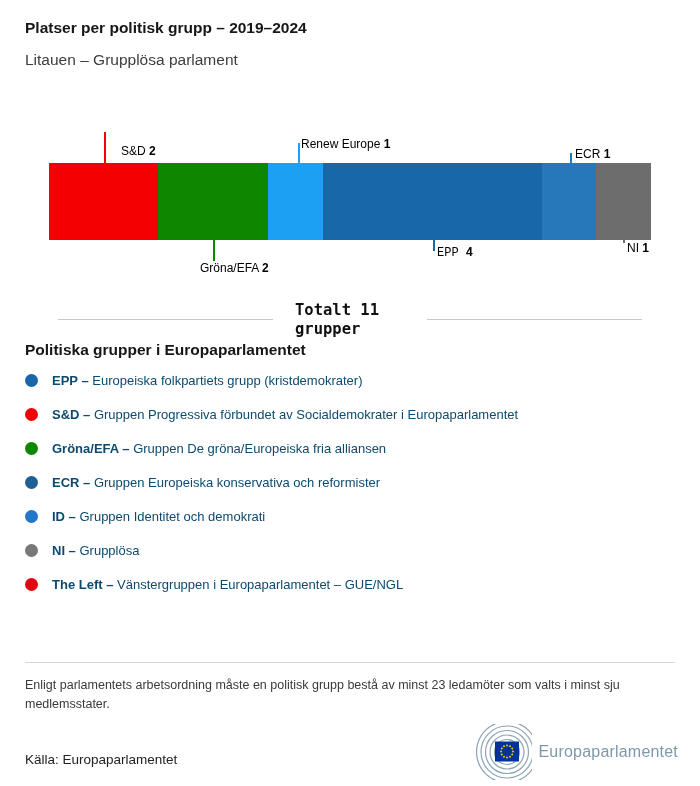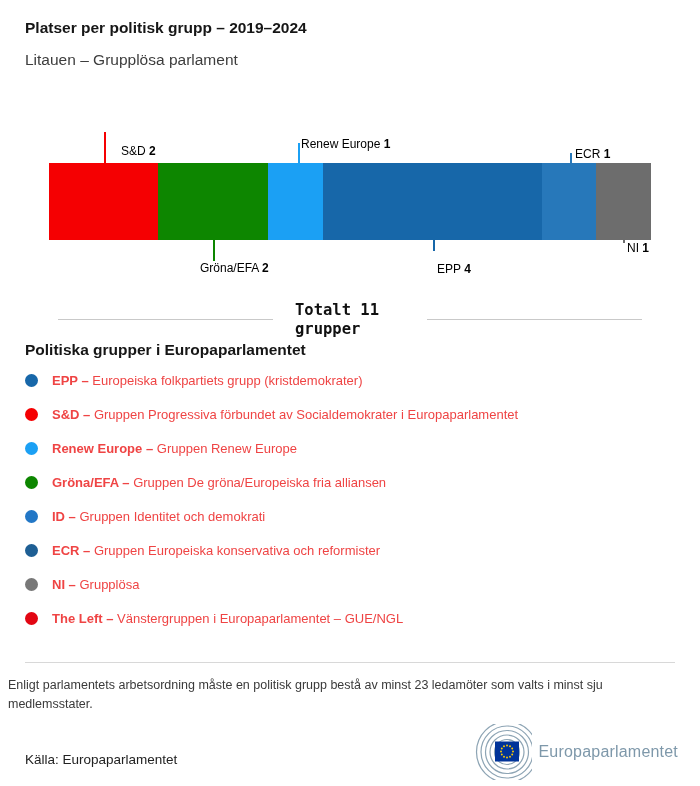--- a/index.html
+++ b/index.html
@@ -19,43 +19,43 @@
   .co-text b { font-weight:bold; }
   .co-sd-line    { left:55px;  top:12px;  height:31px; }
   .co-sd-text    { left:60px;  top:24px;margin-left:12px; }
   .co-renew-line { left:249px; top:23px;  height:20px; }
   .co-renew-text { left:252px; top:17px; }
   .co-ecr-line   { left:521px; top:33px;  height:10px; }
   .co-ecr-text   { left:526px; top:27px; }
   .co-grona-line { left:164px; top:120px; height:21px; }
   .co-grona-text { left:151px; top:141px; }
   .co-epp-line   { left:384px; top:120px; height:11px; }
-  .co-epp-text   { left:388px; top:142px; }
+  .co-epp-text   { left:388px; top:126px;font-family:Liberation Mono, monospace; }
   .co-ni-line    { left:574px; top:120px; height:3px;  }
   .co-ni-text    { left:578px; top:121px; }
 
   
   .total { position:absolute; left:58px; top:301px; width:584px; display:flex; align-items:center; gap:22px; }
   .rule { flex:1; height:1px; background:#c9c9c9; }
   .total-text {
     font-family:"DejaVu Sans Mono", monospace; font-weight:bold; font-size:15.5px;
     line-height:1.2; color:#101010; min-width:110px;
   }
 
   
   .legend-heading { position:absolute; left:25px; top:341px; margin:0; font-size:15.5px; font-weight:bold; color:#161616; }
   .legend { position:absolute; left:25px; top:363px; margin:0; padding:0; list-style:none; width:655px; }
   .legend li { height:34px; display:flex; align-items:center; }
   .dot { width:13px; height:13px; border-radius:50%; flex:0 0 13px; margin-right:14px; }
-  .ltext { font-size:13px; color:#ef4444; }
+  .ltext { font-size:13px; color:#0c4a6e; }
   .ltext b { font-weight:bold; }
 
   
   .divider { position:absolute; left:25px; top:662px; width:650px; height:1px; background:#d8d8d8; }
-  .footnote { position:absolute; left:8px; top:676px; width:650px; font-size:12.5px; line-height:1.5; color:#3a3a3a; }
+  .footnote { position:absolute; left:25px; top:676px; width:650px; font-size:12.5px; line-height:1.5; color:#3a3a3a; }
 
   
   .source { position:absolute; left:25px; top:752px; font-size:13.5px; color:#222; }
   .source b { font-weight:normal; }
   .brand { position:absolute; right:22px; top:724px; display:flex; align-items:center; gap:7px; }
   .brand-text { font-size:16px; color:#7e98aa; letter-spacing:0.2px; }
 </style>
 </head>
 <body>
 
@@ -107,34 +107,30 @@
   <ul class="legend">
     <li>
       <span class="dot" style="background: rgb(23, 103, 169);"></span>
       <span class="ltext"><b>EPP –</b> <span>Europeiska folkpartiets grupp (kristdemokrater)</span></span>
     </li>
     <li>
       <span class="dot" style="background: rgb(245, 0, 2);"></span>
       <span class="ltext"><b>S&amp;D –</b> <span>Gruppen Progressiva förbundet av Socialdemokrater i Europaparlamentet</span></span>
     </li>
     <li>
-      <span class="dot" style="background: rgb(27, 160, 244);"></span>
-      <span class="ltext"><b>Renew Europe –</b> <span>Gruppen Renew Europe</span></span>
-    </li>
-    <li>
       <span class="dot" style="background: rgb(13, 134, 0);"></span>
       <span class="ltext"><b>Gröna/EFA –</b> <span>Gruppen De gröna/Europeiska fria alliansen</span></span>
     </li>
     <li>
+      <span class="dot" style="background: rgb(30, 95, 148);"></span>
+      <span class="ltext"><b>ECR –</b> <span>Gruppen Europeiska konservativa och reformister</span></span>
+    </li>
+    <li>
       <span class="dot" style="background: rgb(34, 119, 198);"></span>
       <span class="ltext"><b>ID –</b> <span>Gruppen Identitet och demokrati</span></span>
-    </li>
-    <li>
-      <span class="dot" style="background: rgb(30, 95, 148);"></span>
-      <span class="ltext"><b>ECR –</b> <span>Gruppen Europeiska konservativa och reformister</span></span>
     </li>
     <li>
       <span class="dot" style="background: rgb(120, 120, 120);"></span>
       <span class="ltext"><b>NI –</b> <span>Grupplösa</span></span>
     </li>
     <li>
       <span class="dot" style="background: rgb(226, 6, 19);"></span>
       <span class="ltext"><b>The Left –</b> <span>Vänstergruppen i Europaparlamentet – GUE/NGL</span></span>
     </li>
   </ul>

